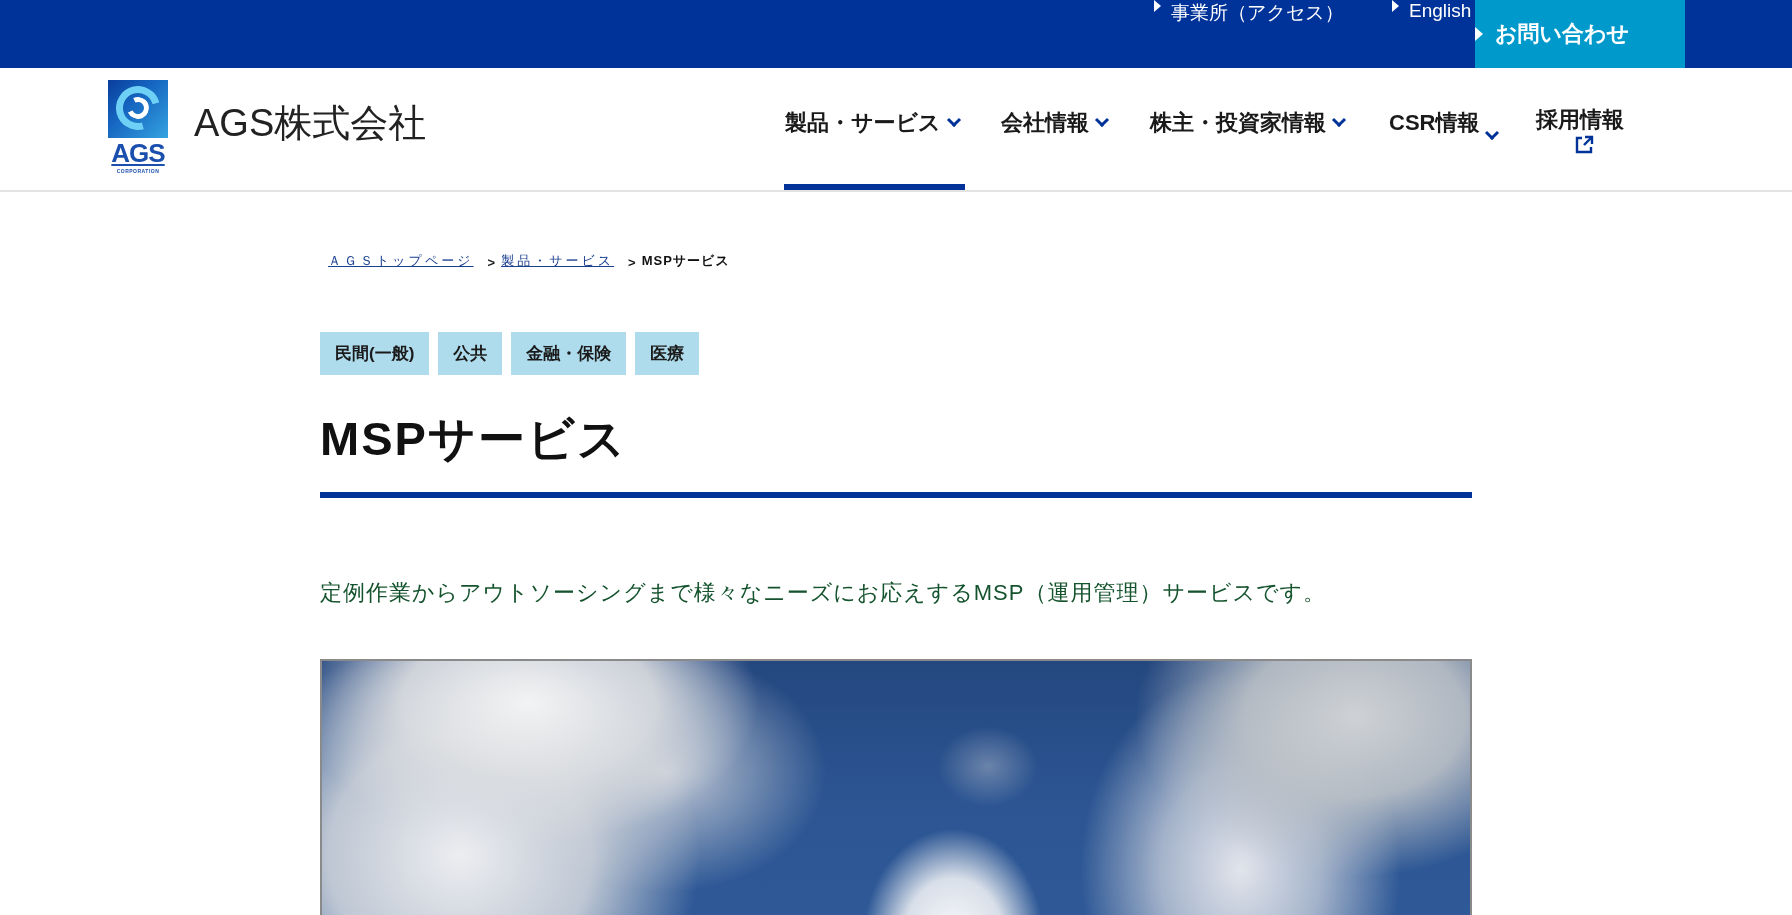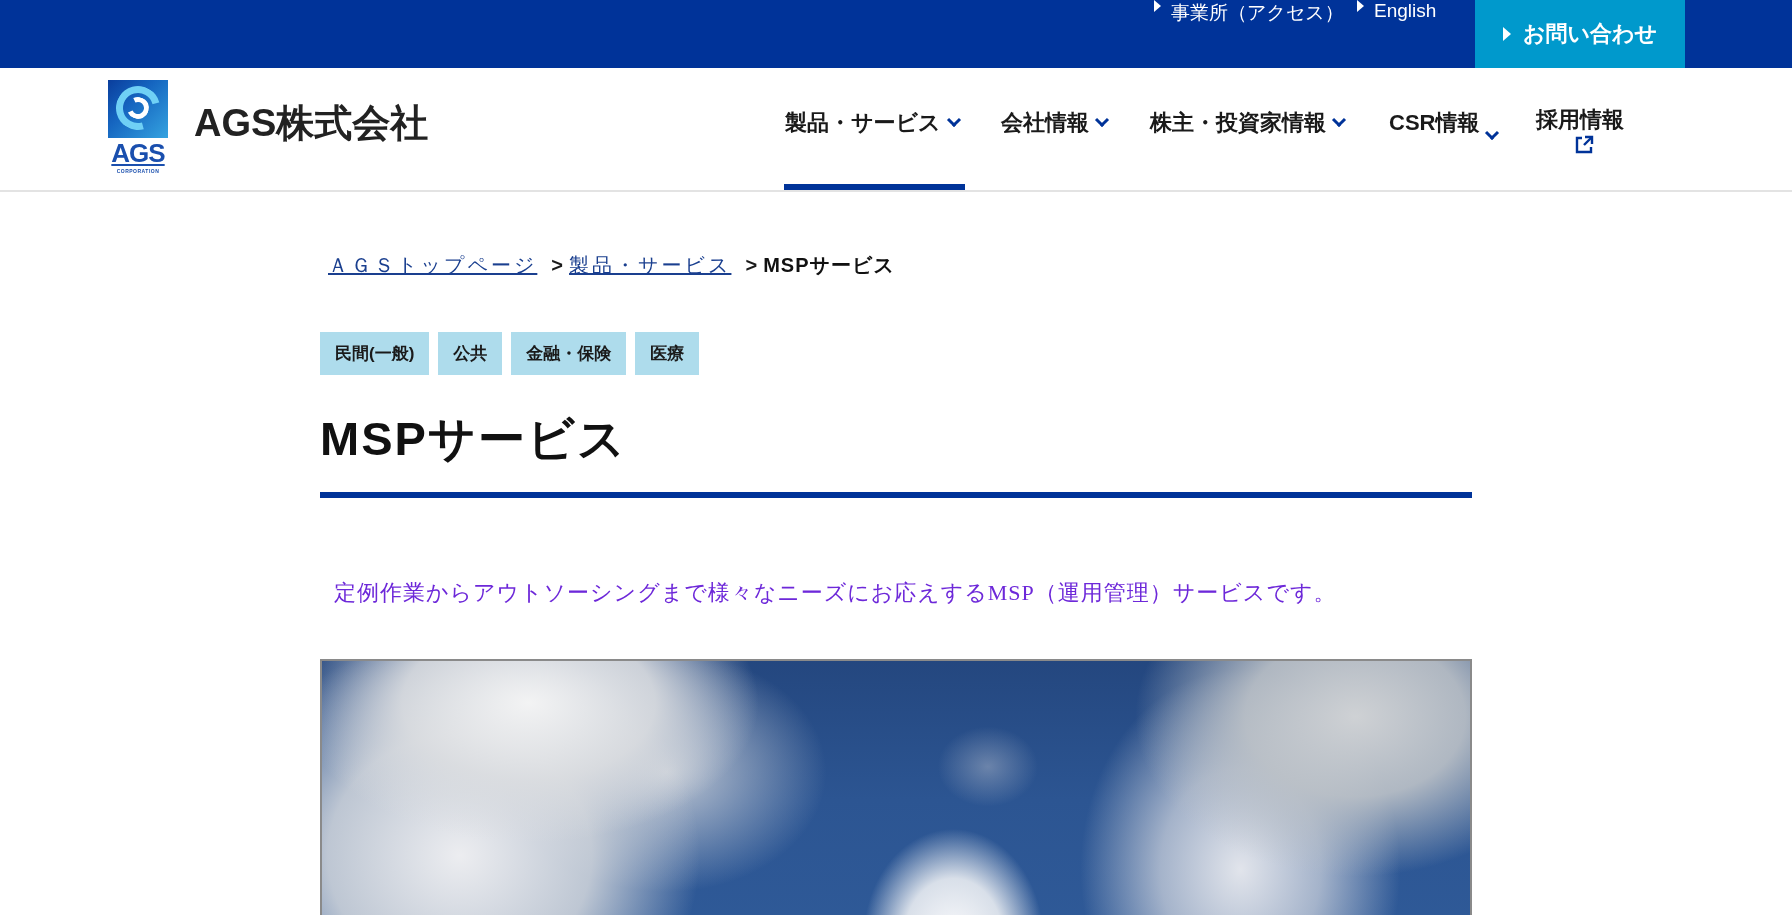--- a/index.html
+++ b/index.html
@@ -4,55 +4,55 @@
   <style>
     * { box-sizing: border-box; margin: 0; padding: 0; }
     html, body { width: 1792px; height: 915px; overflow: hidden; background: #ffffff; }
     body { font-family: "Liberation Sans", "DejaVu Sans", sans-serif; color: #1a1a1a; position: relative; }
 
     
     .topbar { position: absolute; left: 0; top: 0; width: 1792px; height: 68px; background: #003399; }
     .topbar .util { position: absolute; top: 0; height: 68px; display: flex; align-items: flex-start; color: #ffffff; font-size: 19px; cursor: pointer; }
     .topbar .util .tri { width: 0; height: 0; border-top: 6px solid transparent; border-bottom: 6px solid transparent; border-left: 7px solid #ffffff; margin-right: 10px; }
     .util-access { left: 1154px; }
-    .util-english { left: 1357px; }
-    .contact-btn { position: absolute; left: 1475px; top: 0; width: 210px; height: 68px; background: #0099cc; display: flex; align-items: center; justify-content: center; color: #ffffff; font-size: 22px; font-weight: bold; cursor: pointer; }
+    .util-english { left: 1392px; }
+    .contact-btn { position: absolute; left: 1475px; top: 0; width: 210px; height: 68px; background: #0099cc; display: flex; align-items: center; justify-content: flex-start; color: #ffffff; font-size: 22px; font-weight: bold; cursor: pointer; }
     .contact-btn .tri { width: 0; height: 0; border-top: 7px solid transparent; border-bottom: 7px solid transparent; border-left: 8px solid #ffffff; margin-right: 12px; }
 
     
     .header { position: absolute; left: 0; top: 68px; width: 1792px; height: 124px; background: #fff; border-bottom: 2px solid #e3e3e3; }
     .logo { position: absolute; left: 108px; top: 12px; display: flex; align-items: center; cursor: pointer; }
     .logo-mark { width: 60px; height: 96px; position: relative; }
     .logo-square { position: absolute; left: 0; top: 0; width: 60px; height: 58px; background: linear-gradient(135deg, #0a3d9c 0%, #1565c0 40%, #35a3e0 100%); overflow: hidden; }
     .logo-square .swirl1 { position: absolute; left: 8px; top: 6px; width: 44px; height: 44px; border-radius: 50%; border: 7px solid #6fd0f5; border-right-color: transparent; transform: rotate(30deg); }
     .logo-square .swirl2 { position: absolute; left: 19px; top: 17px; width: 22px; height: 22px; border-radius: 50%; border: 5px solid #ffffff; border-left-color: transparent; transform: rotate(20deg); }
     .logo-ags { position: absolute; left: -1px; top: 58px; width: 62px; text-align: center; font-size: 26px; font-weight: bold; color: #1a4fae; letter-spacing: -1px; line-height: 30px; text-decoration: underline; }
     .logo-corp { position: absolute; left: 0; top: 88px; width: 60px; text-align: center; font-size: 5px; font-weight: bold; color: #1a4fae; letter-spacing: 0.5px; }
-    .logo-word { margin-left: 26px; margin-top: -10px; font-size: 38px; font-weight: bold; color: #222222; letter-spacing: 0px; }
+    .logo-word { margin-left: 26px; margin-top: -10px; font-size: 38px; font-weight: normal; color: #222222; letter-spacing: 0px; }
 
     .nav { position: absolute; top: 0; height: 124px; }
     .nav-item { position: absolute; top: 40px; display: flex; align-items: center; font-size: 22px; font-weight: bold; color: #1a1a1a; cursor: pointer; white-space: nowrap; }
     .nav-item .chev { width: 10px; height: 10px; border-right: 3px solid #003399; border-bottom: 3px solid #003399; transform: rotate(45deg); margin-left: 8px; margin-top: -6px; }
     .nav-item .ext { margin-left: 8px; width: 20px; height: 20px; }
     .nav-active-bar { position: absolute; left: 784px; top: 116px; width: 181px; height: 6px; background: #003399; }
 
     
     .content { position: absolute; left: 320px; top: 192px; width: 1152px; }
-    .breadcrumb { position: absolute; top: 60px; left: 8px; display: flex; align-items: center; font-size: 20px; white-space: nowrap; }
+    .breadcrumb { position: absolute; top: 60px; left: 8px; display: flex; align-items: flex-end; font-size: 13px; white-space: nowrap; }
     .breadcrumb a { color: #1a3f8f; text-decoration: underline; letter-spacing: 3px; cursor: pointer; }
     .breadcrumb .sep { color: #1a1a1a; margin: 0 6px 0 14px; font-weight: bold; }
     .breadcrumb .current { color: #111; font-weight: bold; letter-spacing: 1px; }
 
     .tags { position: absolute; top: 140px; left: 0; display: flex; gap: 9px; }
     .tag { height: 43px; padding: 0 15px; background: #aedcec; display: flex; align-items: center; font-size: 17px; font-weight: bold; color: #1a1a1a; cursor: pointer; }
 
     .page-title { position: absolute; top: 216px; left: 0; font-size: 47px; font-weight: bold; color: #111111; letter-spacing: 2px; white-space: nowrap; }
     .title-rule { position: absolute; top: 300px; left: 0; width: 1152px; height: 6px; background: #003399; }
 
-    .lead { position: absolute; top: 386px; left: 14px; font-size: 22px; color: #6d28d9; letter-spacing: 1px; white-space: nowrap; font-family: Liberation Serif, serif; }
+    .lead { position: absolute; top: 386px; left: 0; font-size: 22px; color: #14532d; letter-spacing: 1px; white-space: nowrap; }
 
     .hero { position: absolute; top: 467px; left: 0; width: 1152px; height: 280px; border: 2px solid #8a8a8a; border-bottom: none; overflow: hidden;
       background:
         radial-gradient(ellipse 230px 140px at 18% 15%, rgba(245,245,245,0.98) 0%, rgba(220,222,225,0.9) 55%, rgba(200,205,210,0) 100%),
         radial-gradient(ellipse 240px 220px at 12% 70%, rgba(240,240,242,0.98) 0%, rgba(215,218,222,0.85) 55%, rgba(200,205,210,0) 100%),
         radial-gradient(ellipse 160px 120px at 30% 40%, rgba(210,214,220,0.9) 0%, rgba(200,205,210,0) 100%),
         radial-gradient(ellipse 220px 160px at 90% 20%, rgba(210,212,214,0.98) 0%, rgba(190,195,200,0.9) 50%, rgba(190,195,200,0) 100%),
         radial-gradient(ellipse 160px 200px at 80% 75%, rgba(235,236,240,0.95) 0%, rgba(215,218,225,0.7) 50%, rgba(200,205,210,0) 100%),
         radial-gradient(ellipse 90px 110px at 55% 100%, rgba(250,250,252,1) 0%, rgba(235,238,242,0.9) 55%, rgba(220,225,230,0) 100%),
         radial-gradient(ellipse 50px 40px at 58% 38%, rgba(150,165,190,0.6) 0%, rgba(150,165,190,0) 100%),

